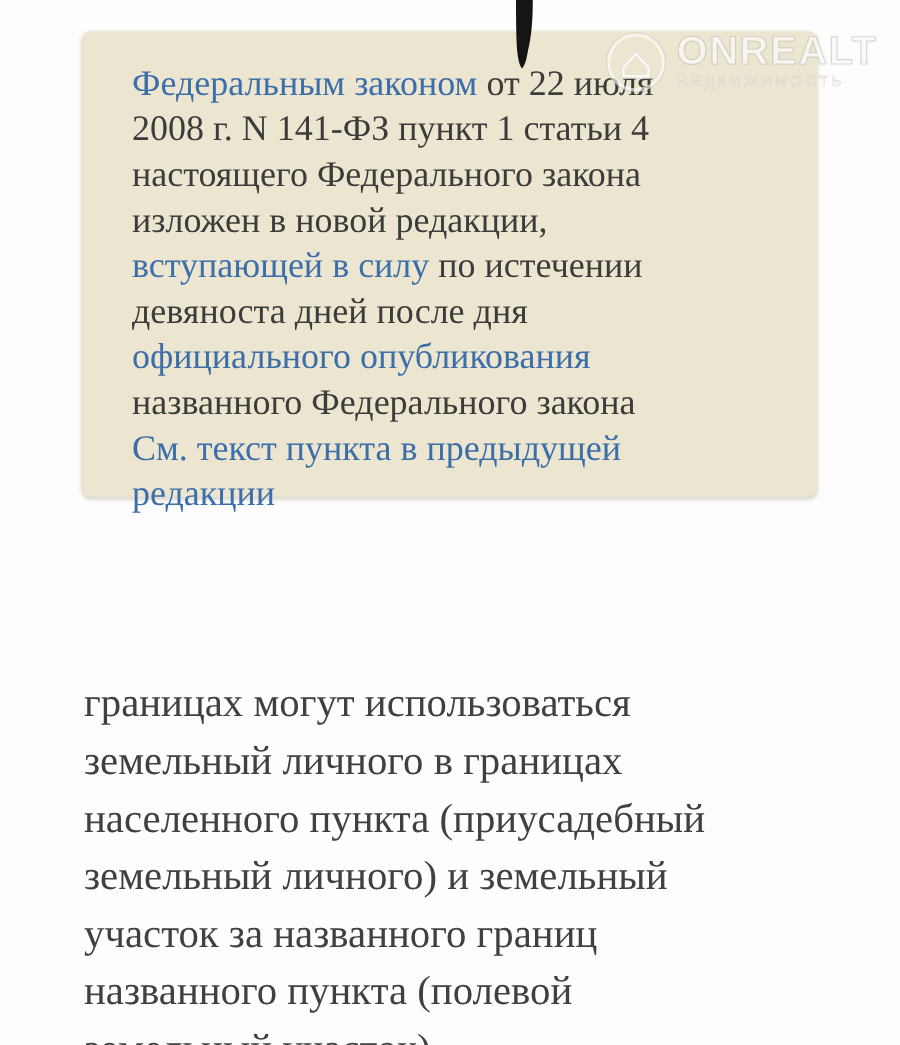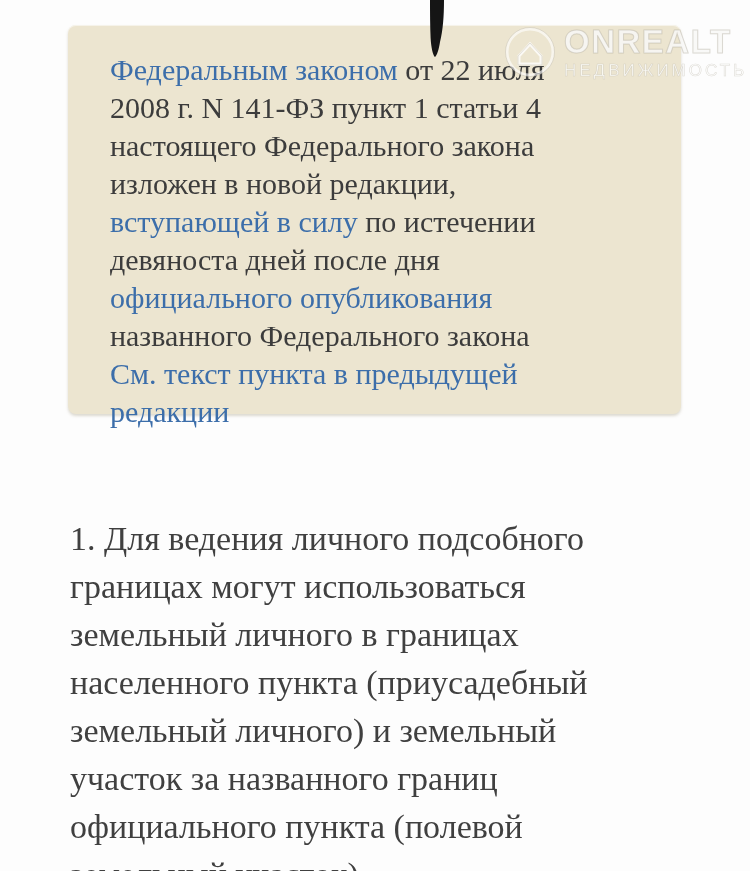--- a/index.html
+++ b/index.html
@@ -59,21 +59,21 @@
   .wm-brand {
     font-size: 33px;
     font-weight: bold;
     letter-spacing: 1.5px;
     line-height: 36px;
     color: rgba(255,255,255,0.78);
     -webkit-text-stroke: 1px rgba(178,172,158,0.40);
     text-shadow: 0 0 1px rgba(178,172,158,0.35);
   }
   .wm-tagline {
-    font-size: 17px;
+    font-size: 12px;
     letter-spacing: 3px;
     margin-top: 1px;
     color: rgba(255,255,255,0.75);
     -webkit-text-stroke: 0.6px rgba(178,172,158,0.40);
   }
 
   
   .pen-mark {
     position: absolute;
     left: 424px;
@@ -107,15 +107,15 @@
       <div class="wm-tagline">НЕДВИЖИМОСТЬ</div>
     </span>
   </div>
 
   <span class="pen-mark">
     <svg width="26" height="60" viewBox="0 0 26 60">
       <path d="M6 0 H20 C20 16 19 30 16 42 C15 49 13 55.5 11 57 C9 55.5 7.2 48 6.6 38 C6.1 26 6 12 6 0 Z" fill="#151515"></path>
     </svg>
   </span>
 
-  <div class="body-text"><span>1. Для ведения личного подсобного</span><br><span>границах могут использоваться</span><br><span>земельный личного в границах</span><br><span>населенного пункта (приусадебный</span><br><span>земельный личного) и земельный</span><br><span>участок за названного границ</span><br><span>официального пункта (полевой</span><br><span>земельный участок).</span></div>
+  <div class="body-text"><br><span>границах могут использоваться</span><br><span>земельный личного в границах</span><br><span>населенного пункта (приусадебный</span><br><span>земельный личного) и земельный</span><br><span>участок за названного границ</span><br><span>названного пункта (полевой</span><br><span>земельный участок).</span></div>
 
 </div>
 
 </body></html>

